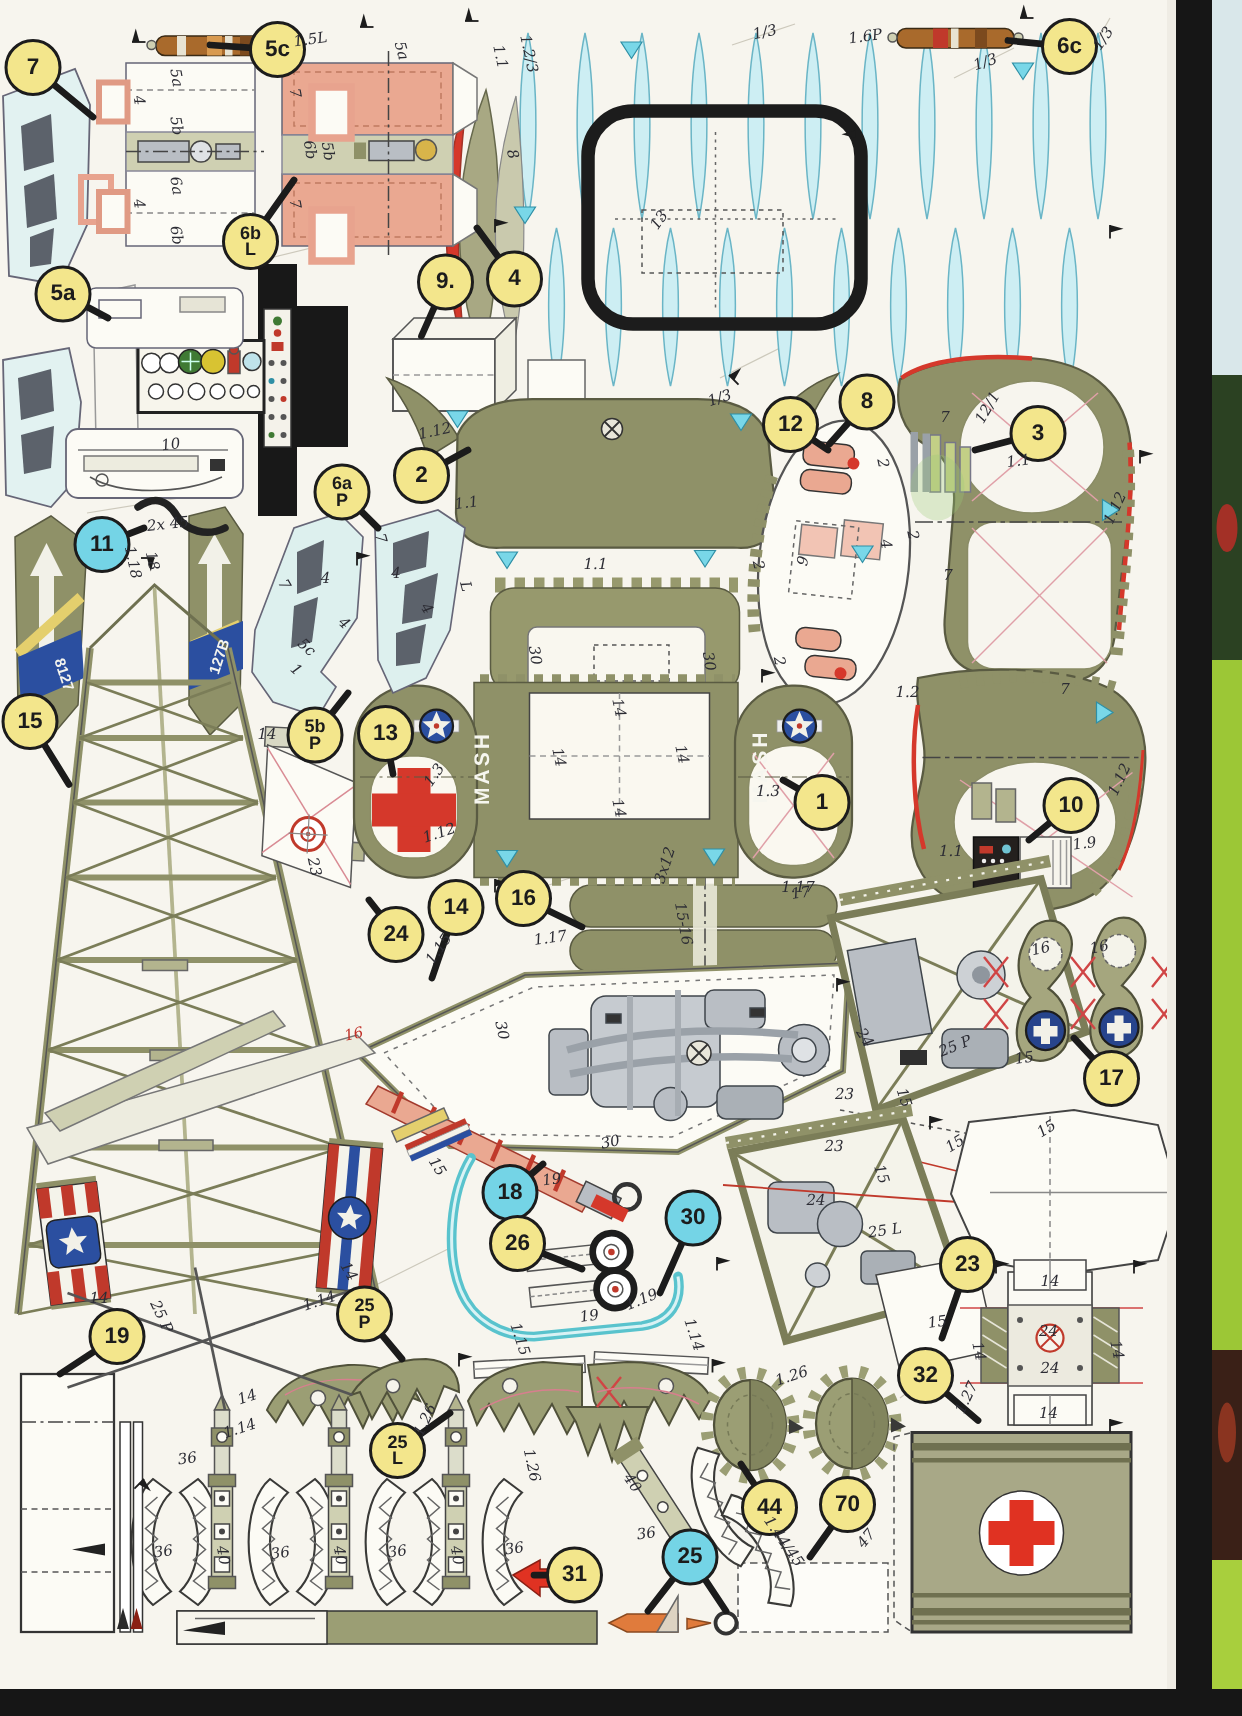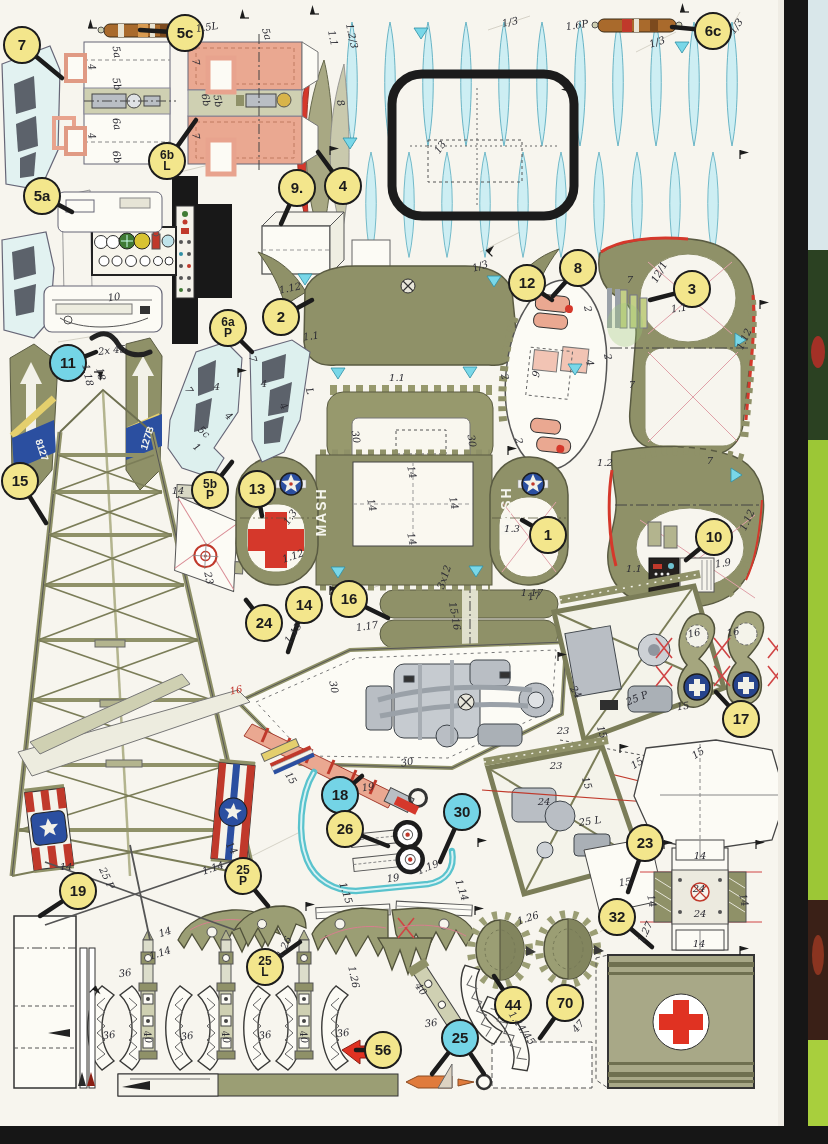--- a/index.html
+++ b/index.html
@@ -876,21 +876,21 @@
         <div>25</div>
         <div>L</div>
       </div>
       <div class="badge" style="width: 38px; height: 38px; left: 494px; top: 986px; background: rgb(243, 230, 140);">
         <div>44</div>
       </div>
       <div class="badge" style="width: 38px; height: 38px; left: 546px; top: 984px; background: rgb(243, 230, 140);">
         <div>70</div>
       </div>
       <div class="badge" style="width: 38px; height: 38px; left: 364px; top: 1031px; background: rgb(243, 230, 140);">
-        <div>56</div>
+        <div>31</div>
       </div>
       <div class="badge" style="width: 38px; height: 38px; left: 441px; top: 1019px; background: rgb(116, 212, 230);">
         <div>25</div>
       </div>
       <span class="ann" style="left: 207px; top: 27px; font-size: 10px; transform: translate(-50%, -50%) rotate(-8deg);">1.5L</span>
       <span class="ann" style="left: 267px; top: 34px; font-size: 10px; transform: translate(-50%, -50%) rotate(75deg);">5a</span>
       <span class="ann" style="left: 352px; top: 36px; font-size: 10px; transform: translate(-50%, -50%) rotate(78deg);">1.2/3</span>
       <span class="ann" style="left: 333px; top: 38px; font-size: 10px; transform: translate(-50%, -50%) rotate(78deg);">1.1</span>
       <span class="ann" style="left: 510px; top: 22px; font-size: 10px; transform: translate(-50%, -50%) rotate(-12deg);">1/3</span>
       <span class="ann" style="left: 577px; top: 25px; font-size: 10px; transform: translate(-50%, -50%) rotate(-8deg);">1.6P</span>

